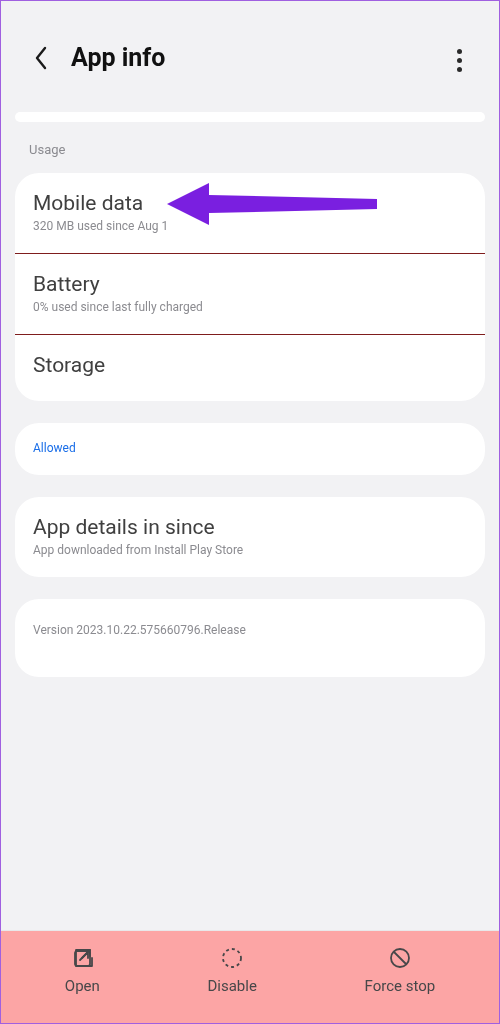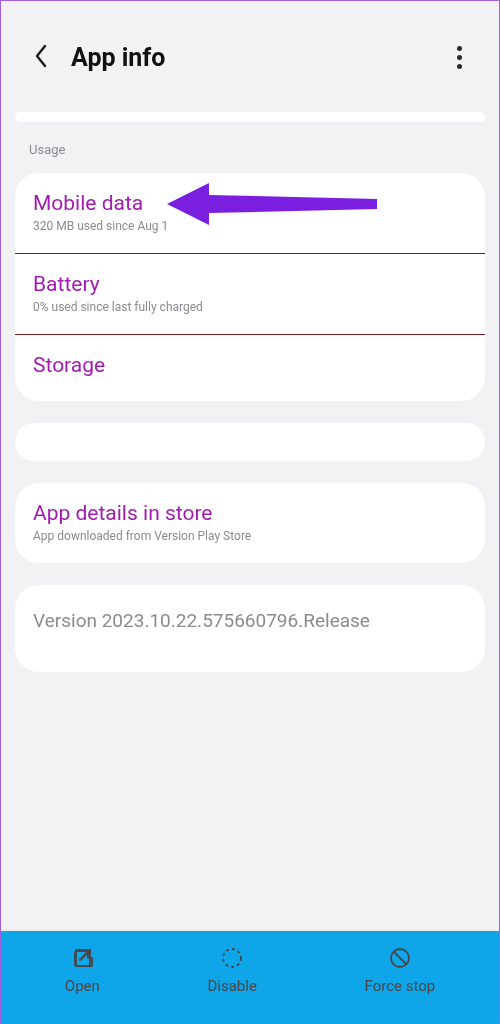--- a/index.html
+++ b/index.html
@@ -6,21 +6,21 @@
   html, body { width: 500px; height: 1024px; }
   body {
     font-family: -apple-system, BlinkMacSystemFont, "Segoe UI", Roboto, sans-serif;
     background: #f2f2f4;
     border: 1px solid #a060e0;
     position: relative;
     overflow: hidden;
   }
   .header {
     display: flex;
-    align-items: center;
+    align-items: flex-end;
     padding: 42px 28px 12px 28px;
   }
   .back {
     width: 24px; height: 24px;
     display: flex; align-items: center; justify-content: center;
     margin-right: 18px;
   }
   .back svg { width: 14px; height: 24px; }
   .title {
     font-size: 25px;
@@ -53,48 +53,48 @@
     margin: 8px 14px 0 14px;
     border-radius: 24px;
     overflow: hidden;
   }
   .row {
     padding: 18px 18px 20px 18px;
   }
   .row + .row { border-top: 1px solid #7f1d1d; }
   .row-title {
     font-size: 21px;
-    color:#a21caf;
+    color:#404040;
     font-weight: 400;
     margin-bottom: 4px;
   }
   .row-sub {
     font-size: 12px;
     color:#8b8b90;
   }
   .row-sub.link { color:#1a6ee8; }
 
   .version-card {
     background:#fff;
     margin: 22px 14px 0 14px;
     border-radius: 24px;
     padding: 24px 18px 40px 18px;
     color:#8b8b90;
-    font-size: 19px;
+    font-size: 12px;
   }
 
   .footer {
     position: absolute;
     left: 0; right: 0; bottom: 0;
     display: flex;
     justify-content: space-around;
     align-items: flex-end;
     padding: 14px 10px 28px 10px;
     border-top: 1px solid #e8e8ea;
-    background:#0ea5e9;
+    background:#fca5a5;
   }
   .footer-btn {
     display: flex; flex-direction: column; align-items: center;
     gap: 6px;
     color:#474749;
     font-size: 15px;
   }
   .footer-btn .icon {
     width: 26px; height: 26px;
     display:flex; align-items:center; justify-content:center;
@@ -144,27 +144,28 @@
     <div class="row-title">Battery</div>
     <div class="row-sub">0% used since last fully charged</div>
   </div>
   <div class="row">
     <div class="row-title">Storage</div>
   </div>
 </div>
 
 <div class="card" style="margin-top:22px;">
   <div class="row">
+    <div class="row-sub link">Allowed</div>
   </div>
 </div>
 
 <div class="card" style="margin-top:22px;">
   <div class="row">
-    <div class="row-title">App details in store</div>
-    <div class="row-sub">App downloaded from Version Play Store</div>
+    <div class="row-title">App details in since</div>
+    <div class="row-sub">App downloaded from Install Play Store</div>
   </div>
 </div>
 
 <div class="version-card">
   <span>Version 2023.10.22.575660796.Release</span>
 </div>
 
 <div class="footer">
   <div class="footer-btn">
     <span class="icon">

